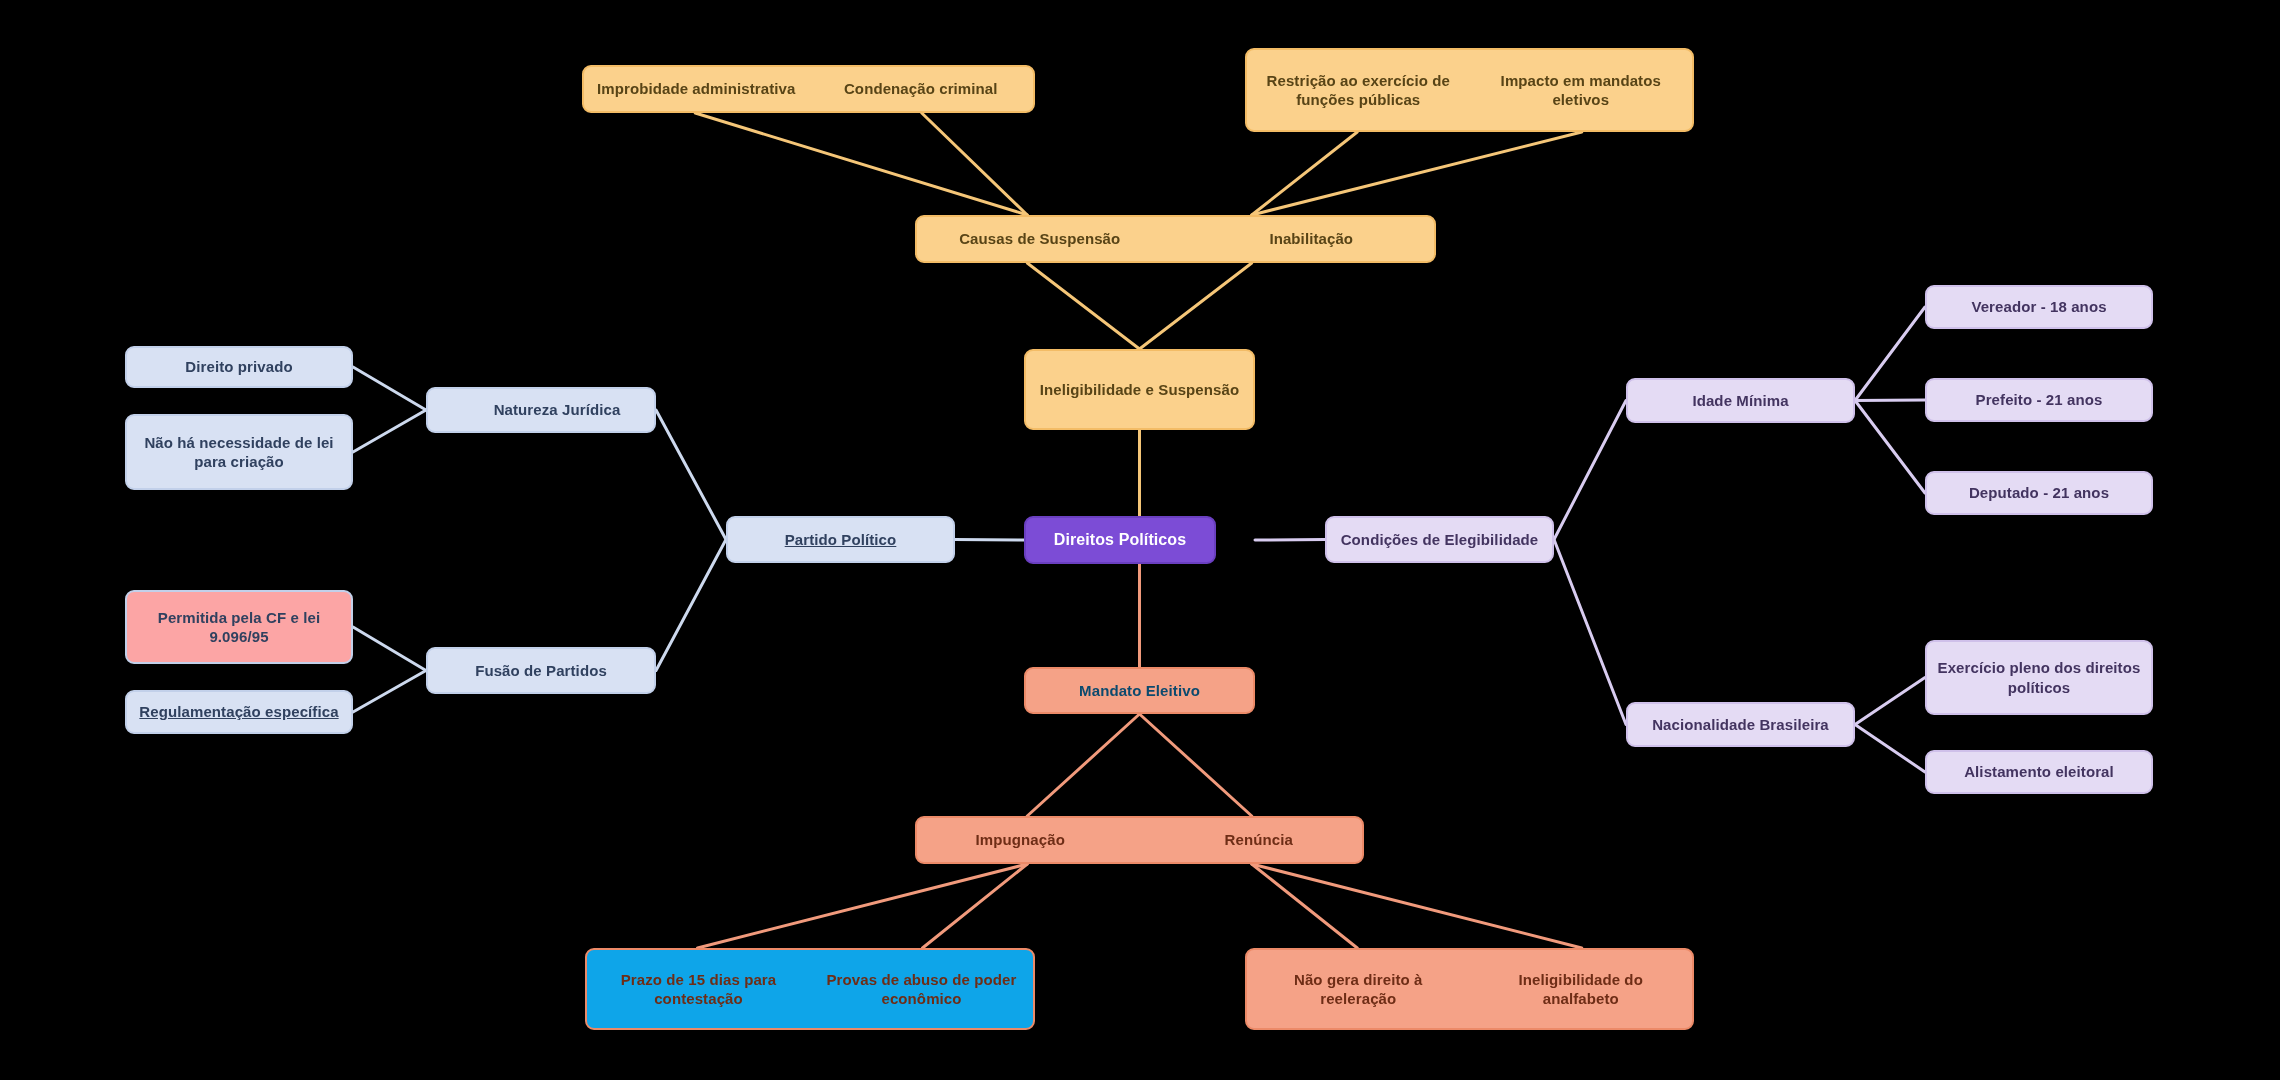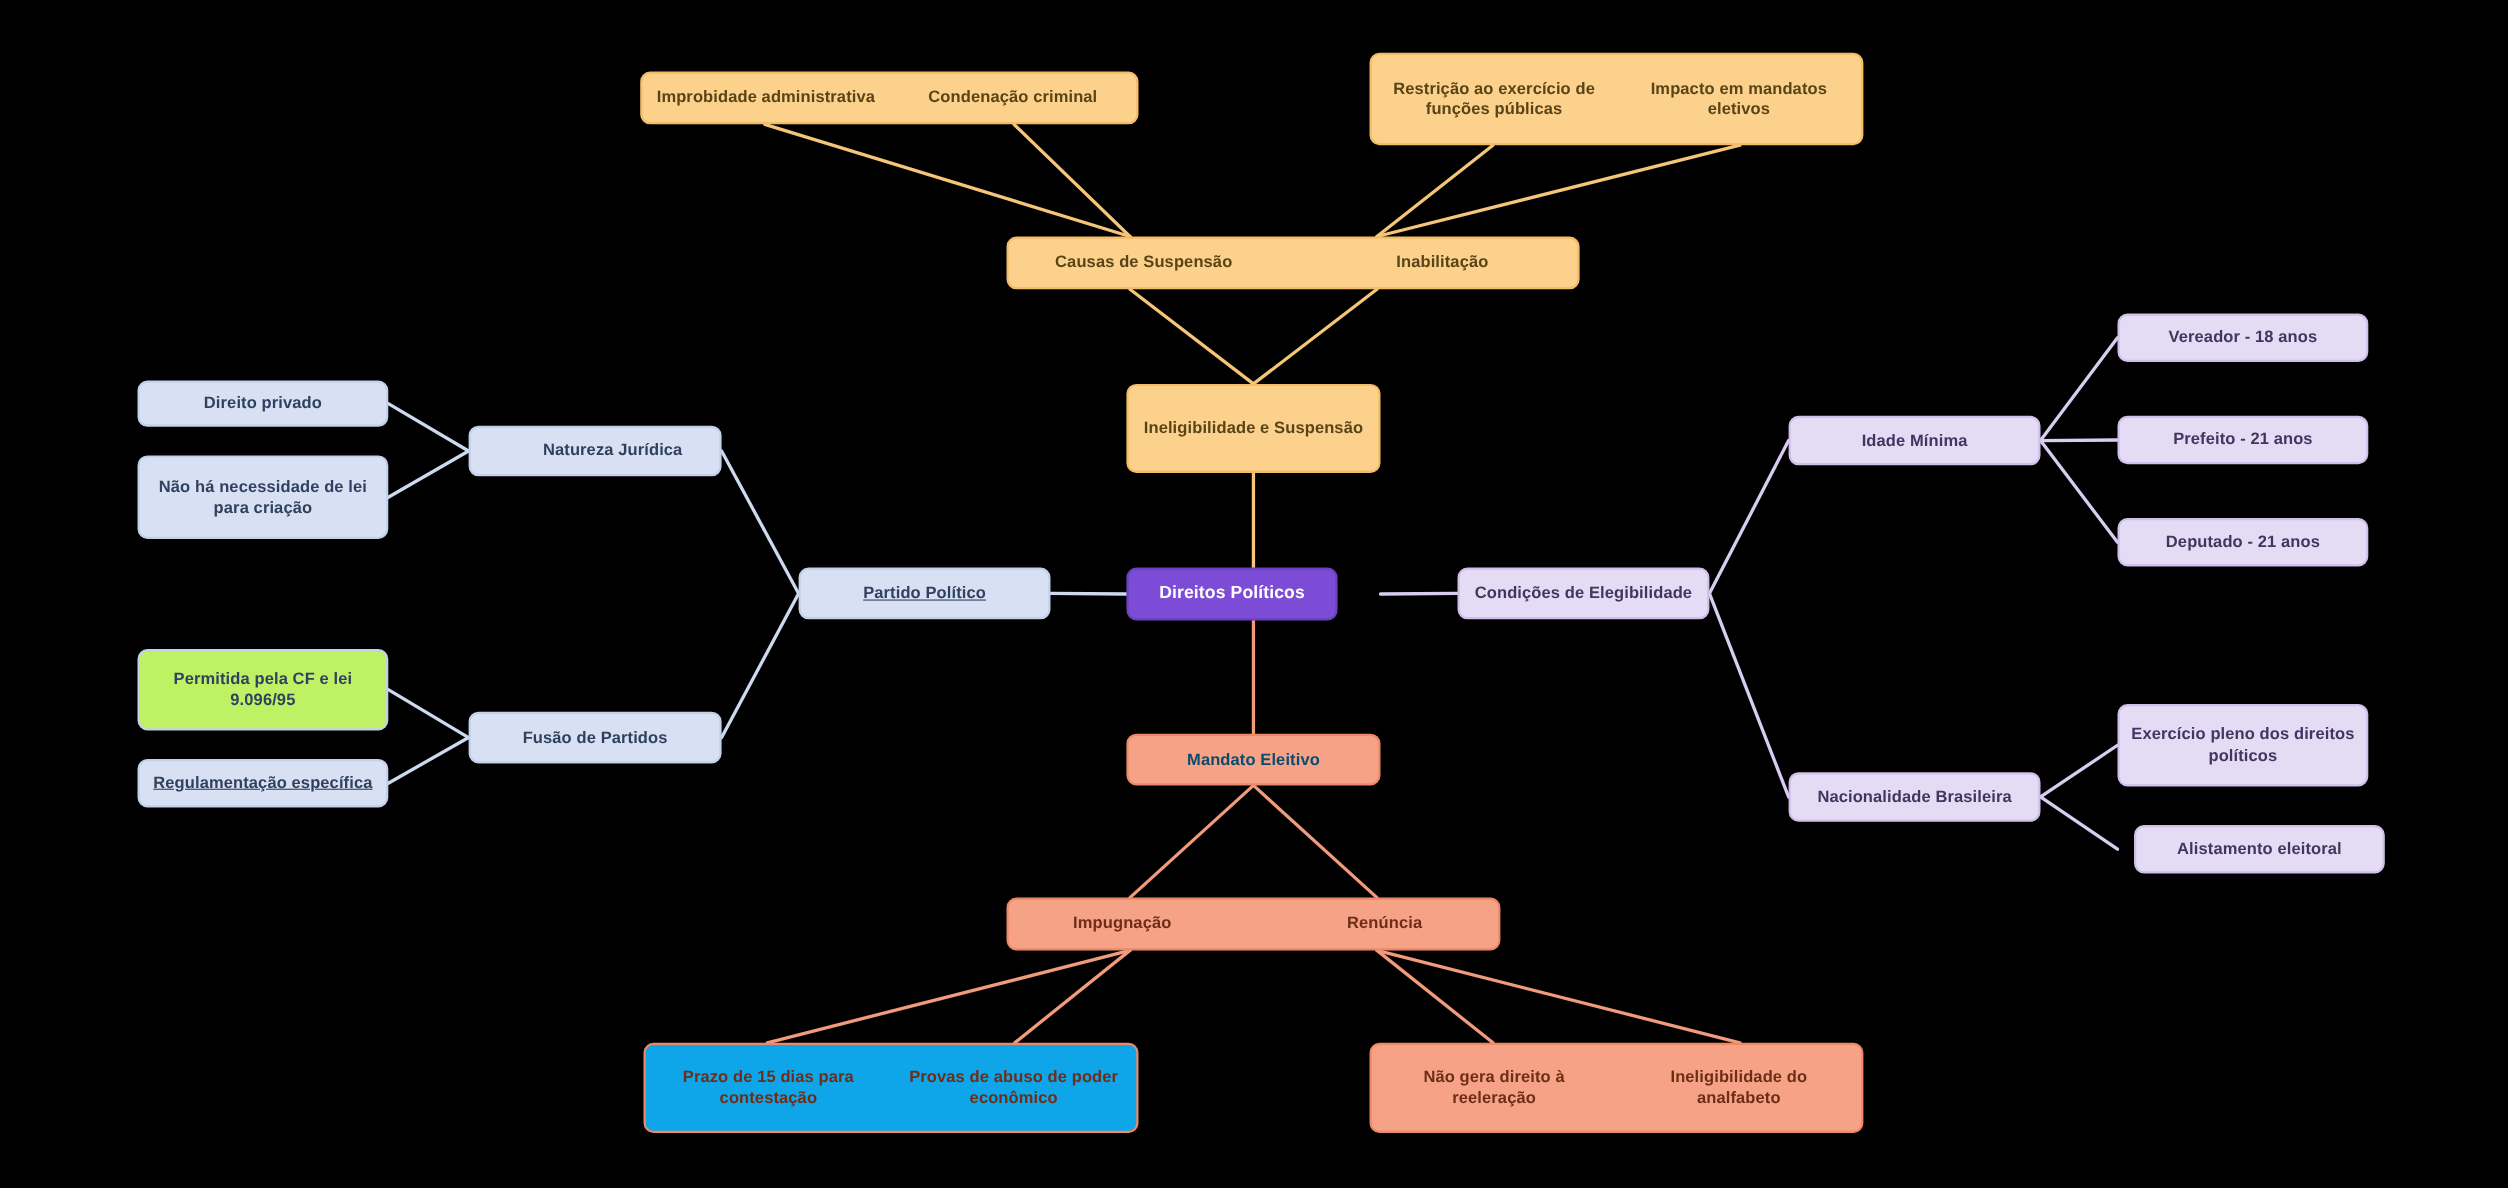--- a/index.html
+++ b/index.html
@@ -104,21 +104,21 @@
     </div>
     <div class="node g-party" style="left: 125px; top: 346px; width: 228px; height: 42px; background: rgb(216, 225, 243); border-color: rgb(194, 208, 234); color: rgb(48, 65, 95);">
       <div class="label">Direito privado</div>
     </div>
     <div class="node g-party" style="left: 125px; top: 414px; width: 228px; height: 76px; background: rgb(216, 225, 243); border-color: rgb(194, 208, 234); color: rgb(48, 65, 95);">
       <div class="label">Não há necessidade de lei para criação</div>
     </div>
     <div class="node g-party" style="left: 426px; top: 647px; width: 230px; height: 47px; background: rgb(216, 225, 243); border-color: rgb(194, 208, 234); color: rgb(48, 65, 95);">
       <div class="label">Fusão de Partidos</div>
     </div>
-    <div class="node g-party" style="left: 125px; top: 590px; width: 228px; height: 74px; background: #bef264; border-color: rgb(194, 208, 234); color: rgb(48, 65, 95);">
+    <div class="node g-party" style="left: 125px; top: 590px; width: 228px; height: 74px; background: #fca5a5; border-color: rgb(194, 208, 234); color: rgb(48, 65, 95);">
       <div class="label">Permitida pela CF e lei 9.096/95</div>
     </div>
     <div class="node g-party" style="left: 125px; top: 690px; width: 228px; height: 44px; background: rgb(216, 225, 243); border-color: rgb(194, 208, 234); color: rgb(48, 65, 95); text-decoration: underline;">
       <div class="label">Regulamentação específica</div>
     </div>
     <div class="node g-eligibility" style="left: 1325px; top: 516px; width: 229px; height: 47px; background: rgb(228, 219, 244); border-color: rgb(207, 192, 234); color: rgb(67, 52, 96);">
       <div class="label">Condições de Elegibilidade</div>
     </div>
     <div class="node g-eligibility" style="left: 1626px; top: 378px; width: 229px; height: 45px; background: rgb(228, 219, 244); border-color: rgb(207, 192, 234); color: rgb(67, 52, 96);">
       <div class="label">Idade Mínima</div>
@@ -131,21 +131,21 @@
     </div>
     <div class="node g-eligibility" style="left: 1925px; top: 471px; width: 228px; height: 44px; background: rgb(228, 219, 244); border-color: rgb(207, 192, 234); color: rgb(67, 52, 96);">
       <div class="label">Deputado - 21 anos</div>
     </div>
     <div class="node g-eligibility" style="left: 1626px; top: 702px; width: 229px; height: 45px; background: rgb(228, 219, 244); border-color: rgb(207, 192, 234); color: rgb(67, 52, 96);">
       <div class="label">Nacionalidade Brasileira</div>
     </div>
     <div class="node g-eligibility" style="left: 1925px; top: 640px; width: 228px; height: 75px; background: rgb(228, 219, 244); border-color: rgb(207, 192, 234); color: rgb(67, 52, 96);">
       <div class="label">Exercício pleno dos direitos políticos</div>
     </div>
-    <div class="node g-eligibility" style="left: 1925px; top: 750px; width: 228px; height: 44px; background: rgb(228, 219, 244); border-color: rgb(207, 192, 234); color: rgb(67, 52, 96); margin-left: 15px;">
+    <div class="node g-eligibility" style="left: 1925px; top: 750px; width: 228px; height: 44px; background: rgb(228, 219, 244); border-color: rgb(207, 192, 234); color: rgb(67, 52, 96);">
       <div class="label">Alistamento eleitoral</div>
     </div>
     <div class="node g-mandate" style="left: 1024px; top: 667px; width: 231px; height: 47px; background: rgb(245, 162, 135); border-color: rgb(236, 138, 104); color: #0c4a6e;">
       <div class="label">Mandato Eleitivo</div>
     </div>
     <div class="node g-mandate" style="left: 915px; top: 816px; width: 449px; height: 48px; background: rgb(245, 162, 135); border-color: rgb(236, 138, 104); color: rgb(110, 45, 22); gap: 32px;">
       <div class="label">Impugnação</div>
       <div class="label">Renúncia</div>
     </div>
     <div class="node g-mandate" style="left: 585px; top: 948px; width: 450px; height: 82px; background: #0ea5e9; border-color: rgb(236, 138, 104); color: rgb(110, 45, 22);">

